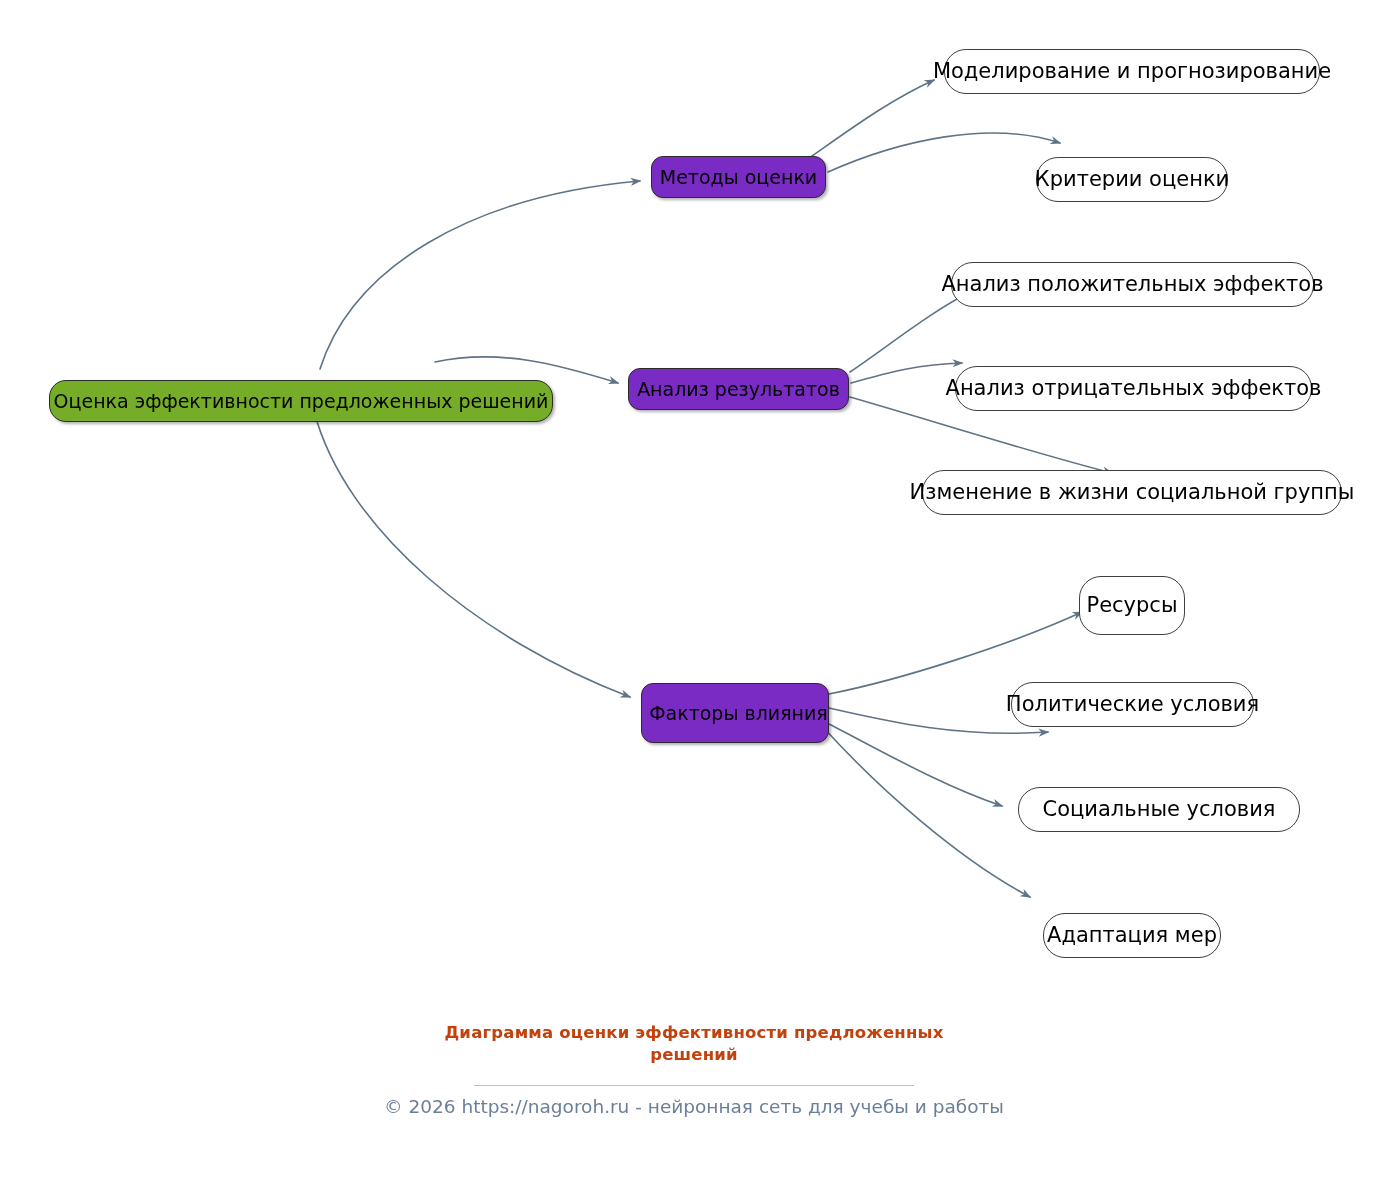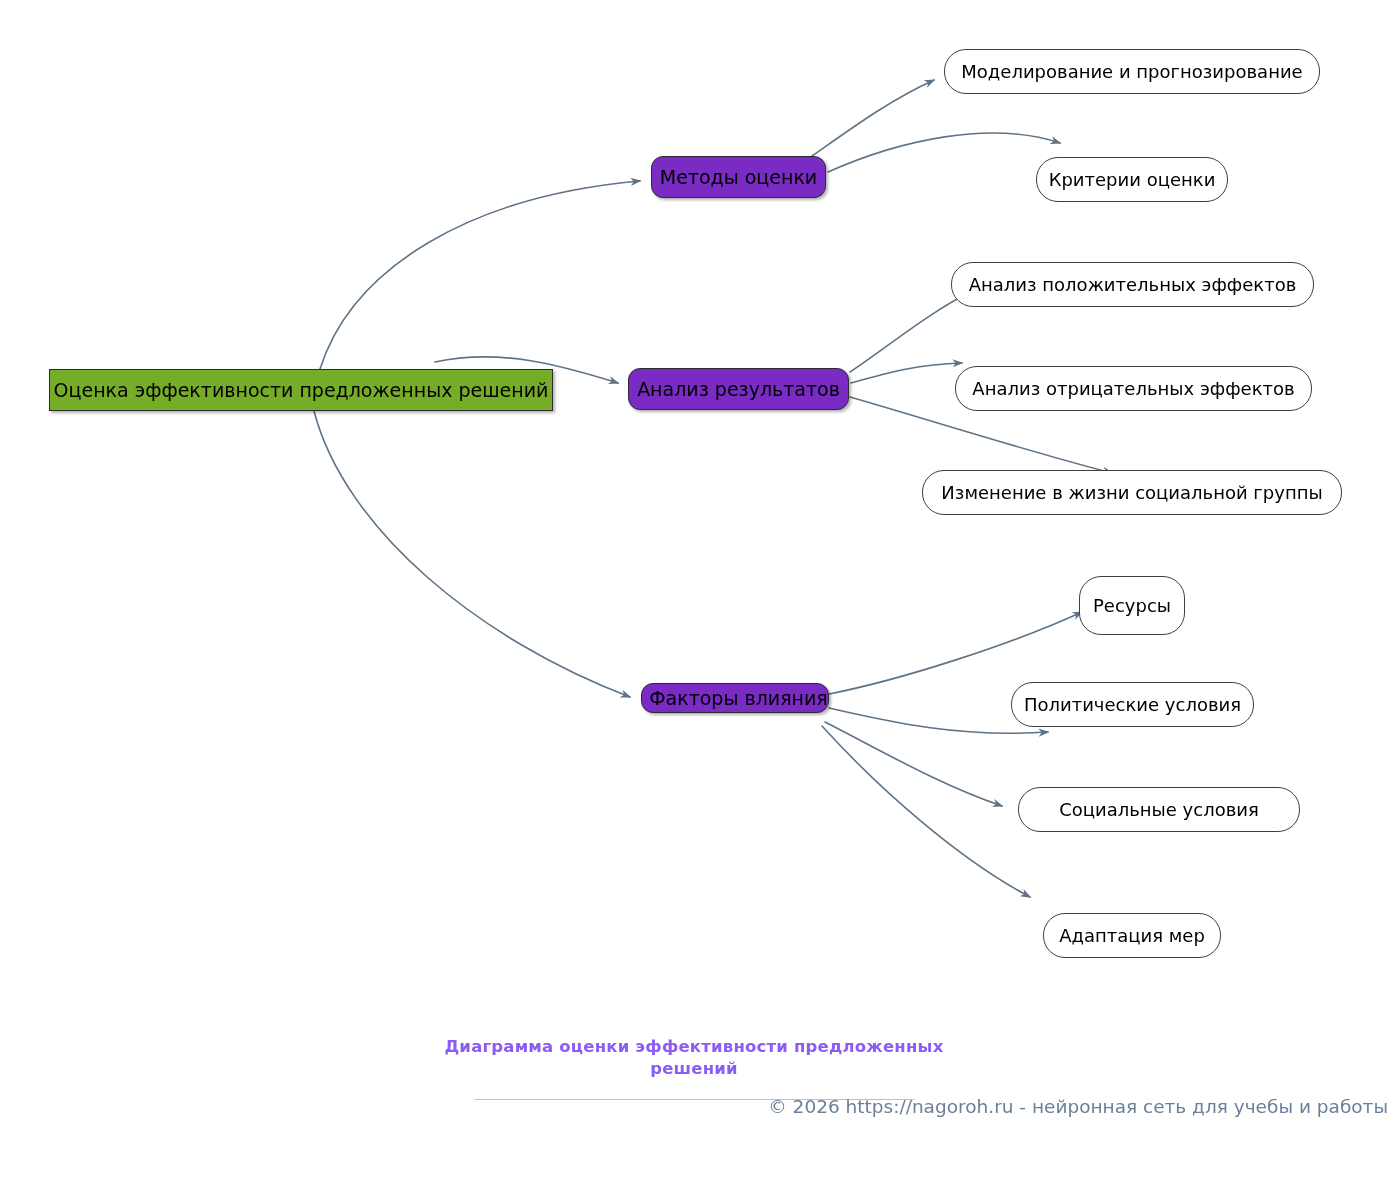--- a/index.html
+++ b/index.html
@@ -40,71 +40,72 @@
     align-items: center;
     justify-content: center;
     text-align: center;
     white-space: nowrap;
     line-height: 1.1;
   }
 
   .node-root {
     background: #76ad28;
     border: 1.6px solid #2b2b2b;
-    border-radius: 0;
+    border-radius: 17px;
     color: #000000;
     font-size: 19px;
     box-shadow: 2px 2px 3px rgba(0,0,0,0.30);
+    margin-top: 11px;
   }
 
   .node-branch {
     background: #7a2bc4;
     border: 1.6px solid #2b2b2b;
     border-radius: 12px;
     color: #000000;
     font-size: 19px;
     box-shadow: 2px 2px 3px rgba(0,0,0,0.30);
   }
 
   .node-leaf {
     background: #ffffff;
     border: 1.7px solid #3f3f3f;
     border-radius: 22px;
     color: #000000;
-    font-size: 18px;
+    font-size: 21px;
   }
 
   .caption-block {
     position: absolute;
     left: 0;
     top: 1020px;
     width: 1388px;
     text-align: center;
   }
   .caption-title {
     font-size: 16.5px;
     font-weight: bold;
-    color: #8b5cf6;
+    color: #c2410c;
     line-height: 1.35;
     width: 540px;
-    margin: 16px auto;
+    margin: 2px auto;
     letter-spacing: 0.2px;
   }
   .caption-divider {
     width: 440px;
     height: 1px;
     background: #b9c2cc;
     margin: 18px auto 0 auto;
   }
   .footer-text {
     position: absolute;
     left: 0;
     top: 1096px;
     width: 1388px;
-    text-align: right;
+    text-align: center;
     font-size: 18.5px;
     color: #6b7f99;
     font-family: "DejaVu Sans", "Liberation Sans", sans-serif;
   }
 </style>
 </head>
 <body>
 
 <div id="mindmap-canvas">
 
@@ -148,21 +149,21 @@
       </div>
       <div class="node node-leaf" style="left: 951px; top: 262px; width: 363px; height: 45px;">
         <span>Анализ положительных эффектов</span>
       </div>
       <div class="node node-leaf" style="left: 955px; top: 366px; width: 357px; height: 45px;">
         <span>Анализ отрицательных эффектов</span>
       </div>
       <div class="node node-leaf" style="left: 922px; top: 470px; width: 420px; height: 45px;">
         <span>Изменение в жизни социальной группы</span>
       </div>
-      <div class="node node-branch" style="left: 641px; top: 683px; width: 188px; height: 30px; background: rgb(122, 43, 196); padding-left: 7px;">
+      <div class="node node-branch" style="left: 641px; top: 683px; width: 188px; height: 60px; background: rgb(122, 43, 196); padding-left: 7px;">
         <span>Факторы влияния</span>
       </div>
       <div class="node node-leaf" style="left: 1079px; top: 576px; width: 106px; height: 59px;">
         <span>Ресурсы</span>
       </div>
       <div class="node node-leaf" style="left: 1011px; top: 682px; width: 243px; height: 45px;">
         <span>Политические условия</span>
       </div>
       <div class="node node-leaf" style="left: 1018px; top: 787px; width: 282px; height: 45px;">
         <span>Социальные условия</span>

